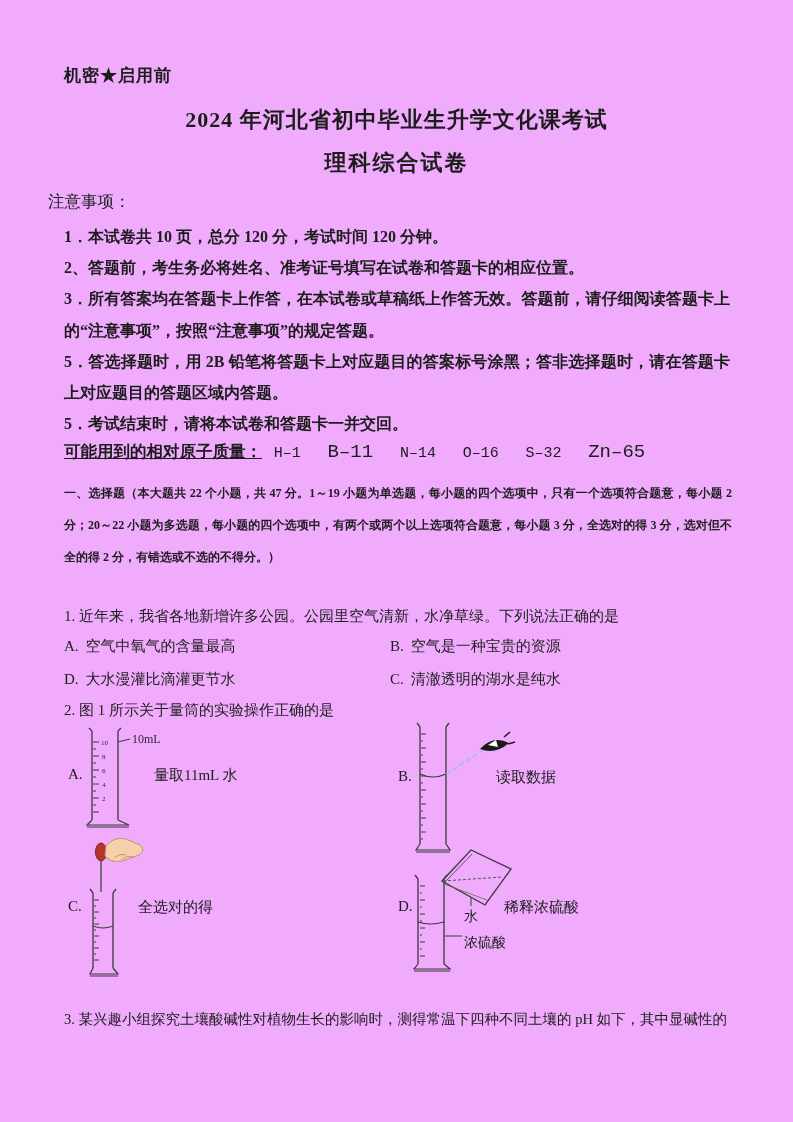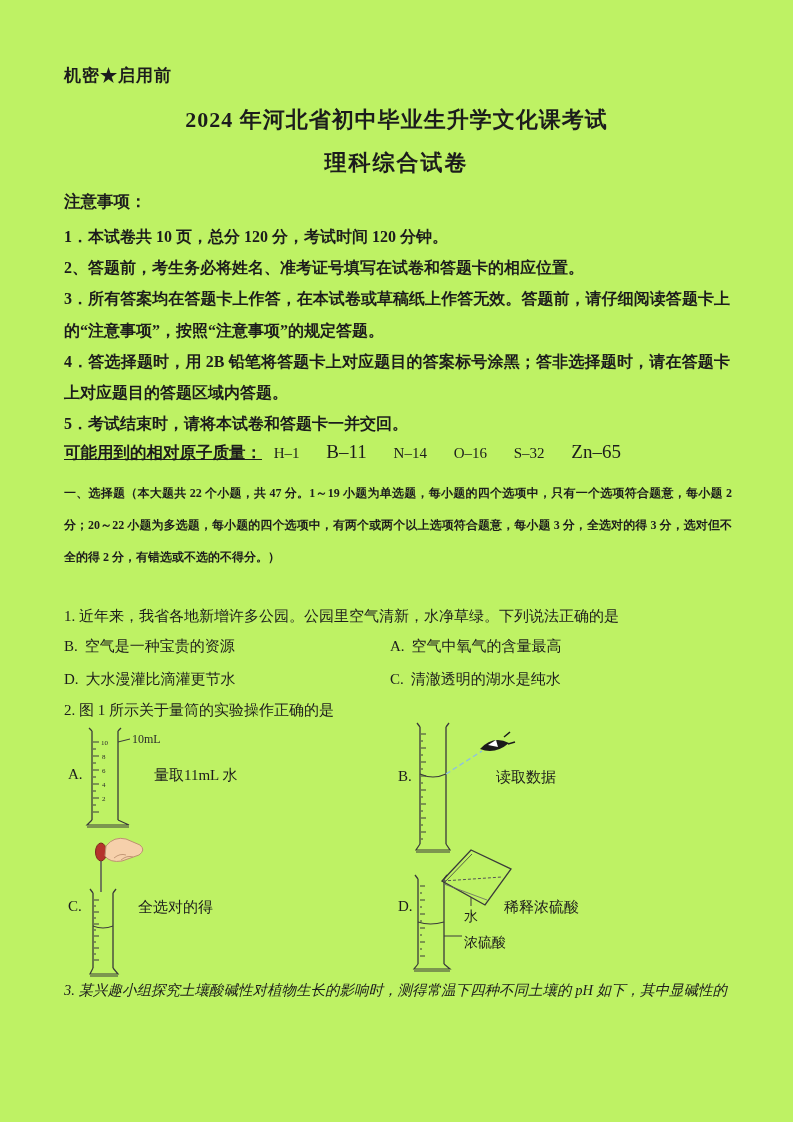--- a/index.html
+++ b/index.html
@@ -1,37 +1,37 @@
 <!DOCTYPE html>
 <html><head>
 <meta charset="utf-8">
 <style>
   * { margin:0; padding:0; box-sizing:border-box; }
   html,body { background:#9a9a9a; }
   body { font-family:"Liberation Serif","DejaVu Serif",serif; }
   .page {
     position:relative; width:793px; height:1122px; margin:0 auto;
-    background:#bef264; color:#1c1c1c; overflow:hidden;
+    background:#f0abfc; color:#1c1c1c; overflow:hidden;
   }
   .abs { position:absolute; }
   .confidential { left:64px; top:64px; font-size:17px; font-weight:bold; letter-spacing:1px; }
   .title-main { left:0; right:0; top:105px; text-align:center; font-size:22px; font-weight:bold; letter-spacing:1px; }
   .title-sub  { left:0; right:0; top:148px; text-align:center; font-size:22px; font-weight:bold; letter-spacing:2px; }
-  .notice-head { left:64px; top:191px; font-size:16.5px; font-weight:bold; }
+  .notice-head { left:48px; top:191px; font-size:16.5px; font-weight:normal; }
   .notice-items { left:64px; top:221px; width:666px; font-size:16px; font-weight:bold; }
   .notice-items p { line-height:31.2px; text-align:justify; }
   .atomic { left:64px; top:441px; width:680px; font-size:15px; white-space:nowrap; }
   .atomic .lbl { font-weight:bold; font-size:16.5px; margin-right:8px;text-decoration:underline; }
-  .atomic .val { margin-right:23px; font-family:Liberation Serif, serif; }
+  .atomic .val { margin-right:23px; font-family:Liberation Mono, monospace; }
   .atomic .val.lg { font-size:19px; }
   .section-intro { left:64px; top:477px; width:668px; font-size:12px; font-weight:bold; line-height:32px; text-align:justify; }
   .q-stem { left:64px; width:676px; font-size:15px; }
   .q1-stem { top:607px; }
   .q2-stem { top:701px; }
-  .q3-stem { top:981px; font-size:14.5px; white-space:nowrap;font-style:italic; }
+  .q3-stem { top:1010px; font-size:14.5px; white-space:nowrap; }
   .q1-opts { left:64px; top:637px; width:672px; display:grid; grid-template-columns:326px 1fr; row-gap:14px; font-size:15px; }
   .opt .k { margin-right:7px; }
   .fig { left:64px; top:722px; width:690px; height:258px; }
   .fig .cap, .fig .key { position:absolute; font-size:15px; white-space:nowrap; }
   .fig .small-lab { position:absolute; font-size:14px; white-space:nowrap; }
   svg { position:absolute; overflow:visible; }
   svg text { font-family:"Liberation Serif","DejaVu Serif",serif; fill:#2b2b2b; }
 </style>
 </head>
 <body>
@@ -40,40 +40,40 @@
 
   <div class="abs confidential">机密★启用前</div>
   <div class="abs title-main">2024 年河北省初中毕业生升学文化课考试</div>
   <div class="abs title-sub">理科综合试卷</div>
 
   <div class="abs notice-head">注意事项：</div>
   <div class="abs notice-items">
     <p>1．本试卷共 10 页，总分 120 分，考试时间 120 分钟。</p>
     <p>2、答题前，考生务必将姓名、准考证号填写在试卷和答题卡的相应位置。</p>
     <p>3．所有答案均在答题卡上作答，在本试卷或草稿纸上作答无效。答题前，请仔细阅读答题卡上的“注意事项”，按照“注意事项”的规定答题。</p>
-    <p>4．答选择题时，用 2B 铅笔将答题卡上对应题目的答案标号涂黑；答非选择题时，请在答题卡上对应题目的答题区域内答题。</p>
+    <p>5．答选择题时，用 2B 铅笔将答题卡上对应题目的答案标号涂黑；答非选择题时，请在答题卡上对应题目的答题区域内答题。</p>
     <p>5．考试结束时，请将本试卷和答题卡一并交回。</p>
   </div>
 
   <div class="abs atomic">
     <span class="lbl">可能用到的相对原子质量：</span>
     <span class="val">H–1</span>
     <span class="val lg">B–11</span>
     <span class="val">N–14</span>
     <span class="val">O–16</span>
     <span class="val">S–32</span>
     <span class="val lg">Zn–65</span>
   </div>
 
   <div class="abs section-intro">一、选择题（本大题共 22 个小题，共 47 分。1～19 小题为单选题，每小题的四个选项中，只有一个选项符合题意，每小题 2 分；20～22 小题为多选题，每小题的四个选项中，有两个或两个以上选项符合题意，每小题 3 分，全选对的得 3 分，选对但不全的得 2 分，有错选或不选的不得分。）</div>
 
   <div class="abs q-stem q1-stem">1. 近年来，我省各地新增许多公园。公园里空气清新，水净草绿。下列说法正确的是</div>
   <div class="abs q1-opts">
+    <div class="opt"><span class="k">A.</span><span>空气中氧气的含量最高</span></div>
     <div class="opt"><span class="k">B.</span><span>空气是一种宝贵的资源</span></div>
-    <div class="opt"><span class="k">A.</span><span>空气中氧气的含量最高</span></div>
     <div class="opt"><span class="k">D.</span><span>大水漫灌比滴灌更节水</span></div>
     <div class="opt"><span class="k">C.</span><span>清澈透明的湖水是纯水</span></div>
   </div>
 
   <div class="abs q-stem q2-stem">2. 图 1 所示关于量筒的实验操作正确的是</div>
 
   <div class="abs fig">
 
     <span class="key" style="left:4px; top:44px;">A.</span>
     <svg style="left:22px; top:6px;" width="115" height="100" viewBox="0 0 115 100">

